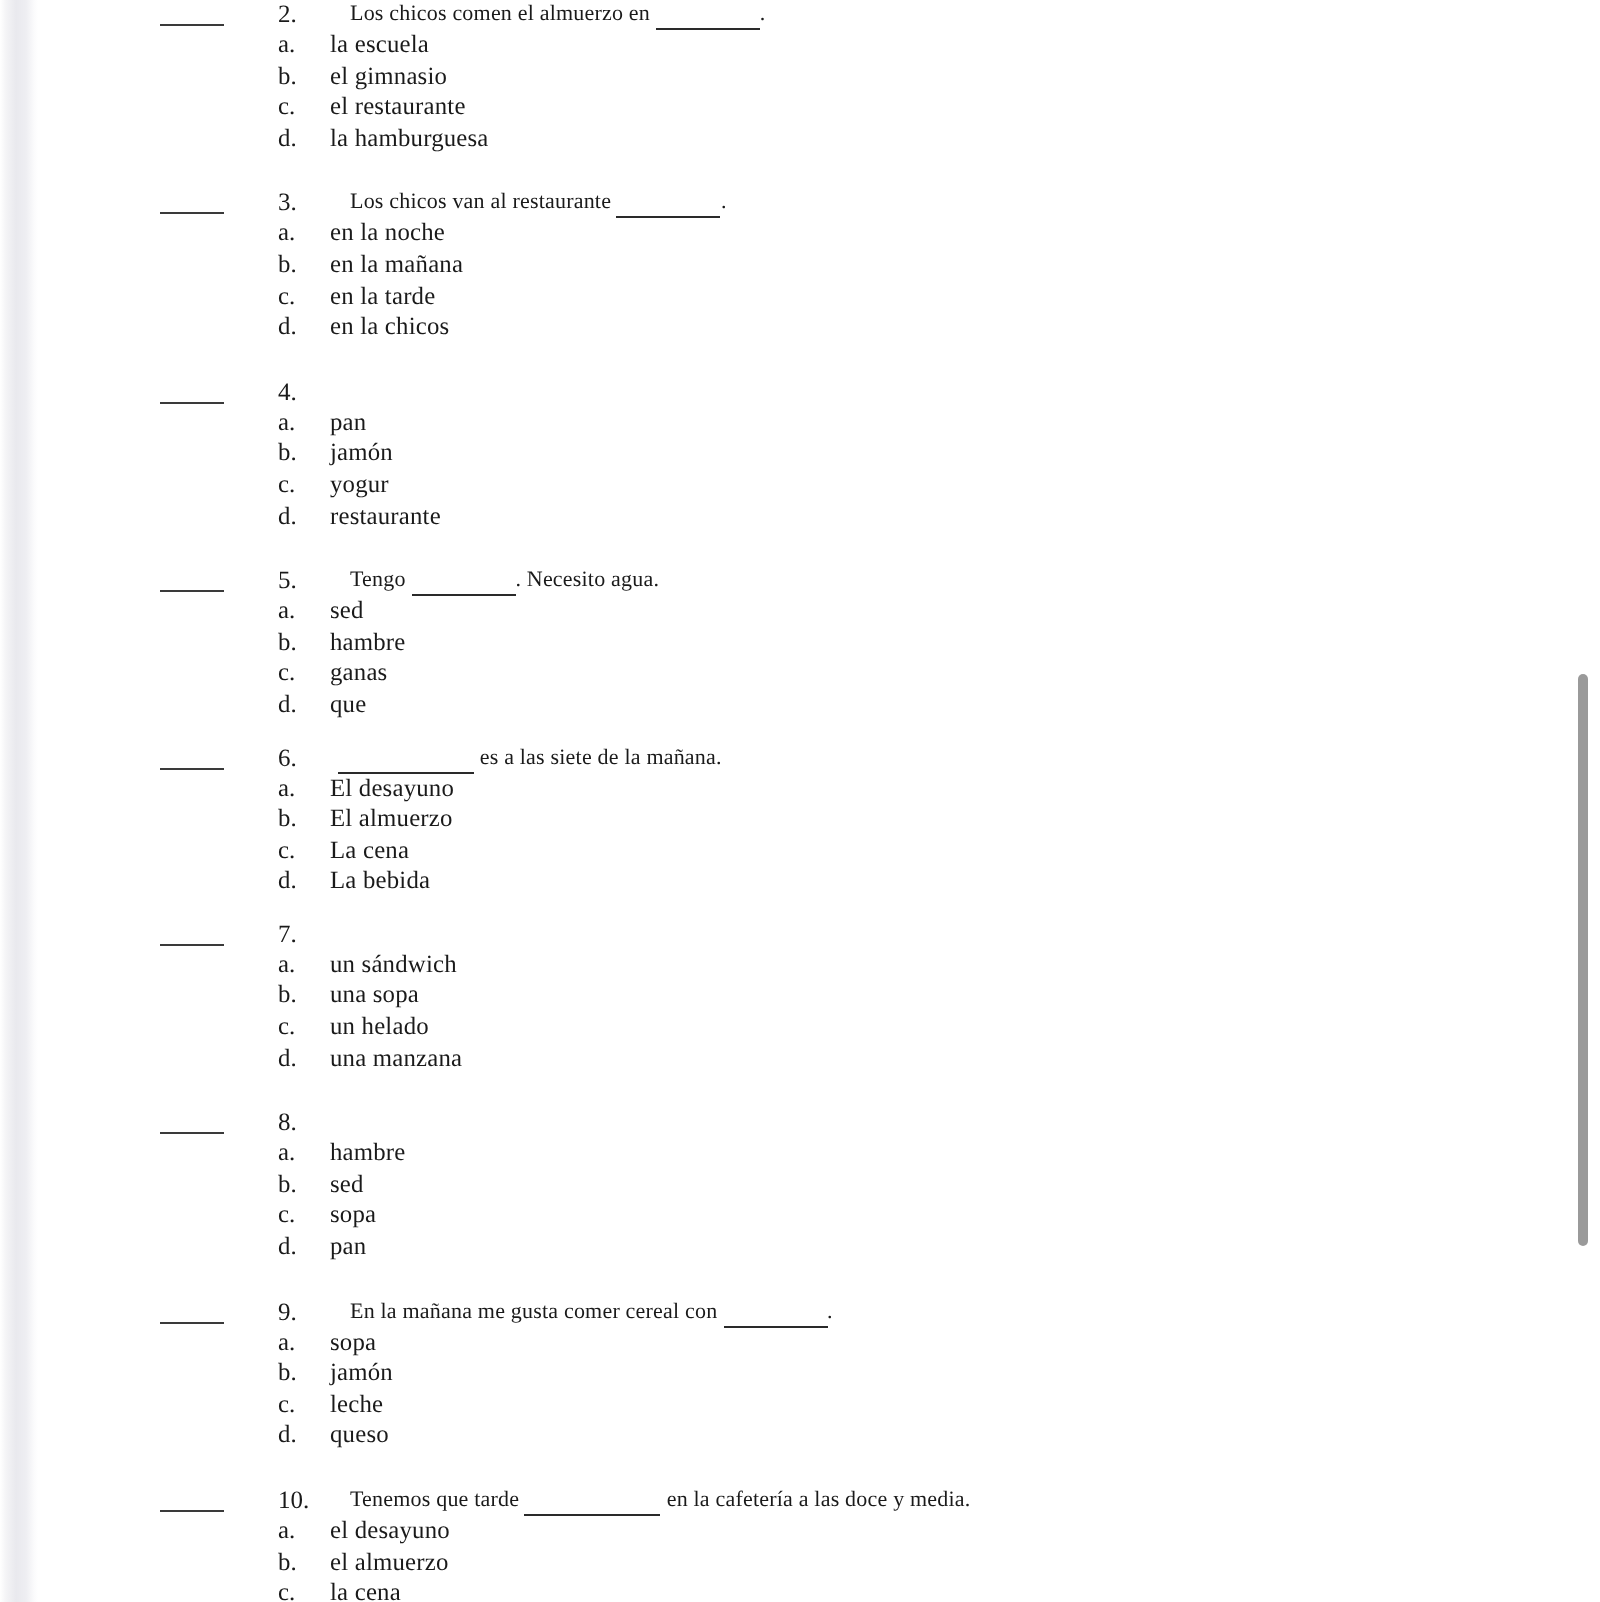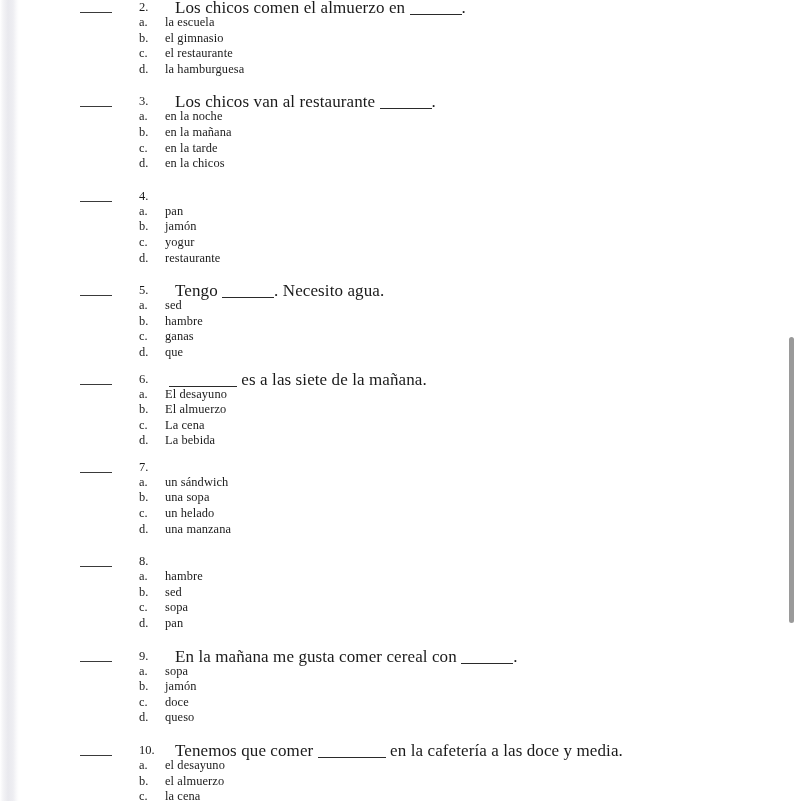--- a/index.html
+++ b/index.html
@@ -103,21 +103,21 @@
     position: absolute;
     left: 120px;
     top: 0;
     font-size: 12.5px;
   }
 
   .q-text {
     position: absolute;
     left: 156px;
     top: 0;
-    font-size: 17px;
+    font-size: 11px;
     letter-spacing: 0.1px;
   }
 
   
   .q-text.lead-blank {
     left: 150px;
   }
 
   .blank-inline {
     display: inline-block;
@@ -355,34 +355,34 @@
           <li class="option-row">
             <span class="opt-letter">a.</span>
             <span class="opt-text">sopa</span>
           </li>
           <li class="option-row">
             <span class="opt-letter">b.</span>
             <span class="opt-text">jamón</span>
           </li>
           <li class="option-row">
             <span class="opt-letter">c.</span>
-            <span class="opt-text">doce</span>
+            <span class="opt-text">leche</span>
           </li>
           <li class="option-row">
             <span class="opt-letter">d.</span>
             <span class="opt-text">queso</span>
           </li>
         </ul>
       </div>
       <div class="q-gap"></div>
       <div class="question-block">
         <div class="q-line">
           <span class="answer-blank"></span>
           <span class="q-num">10.</span>
-          <span class="q-text"><span>Tenemos que comer</span> <span class="blank-inline blank-w2">&nbsp;</span><span> en la cafetería a las doce y media.</span></span>
+          <span class="q-text"><span>Tenemos que tarde</span> <span class="blank-inline blank-w2">&nbsp;</span><span> en la cafetería a las doce y media.</span></span>
         </div>
         <ul class="options">
           <li class="option-row">
             <span class="opt-letter">a.</span>
             <span class="opt-text">el desayuno</span>
           </li>
           <li class="option-row">
             <span class="opt-letter">b.</span>
             <span class="opt-text">el almuerzo</span>
           </li>

